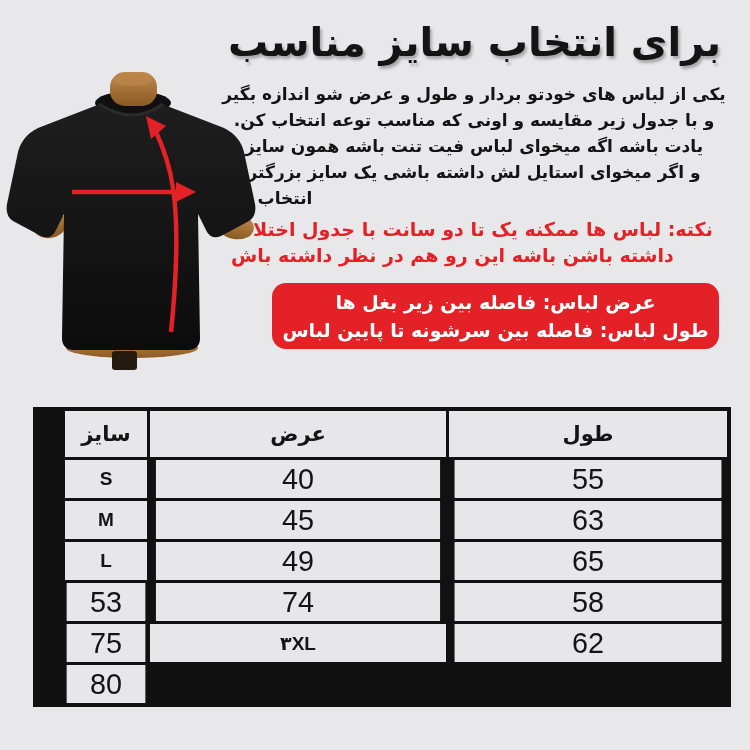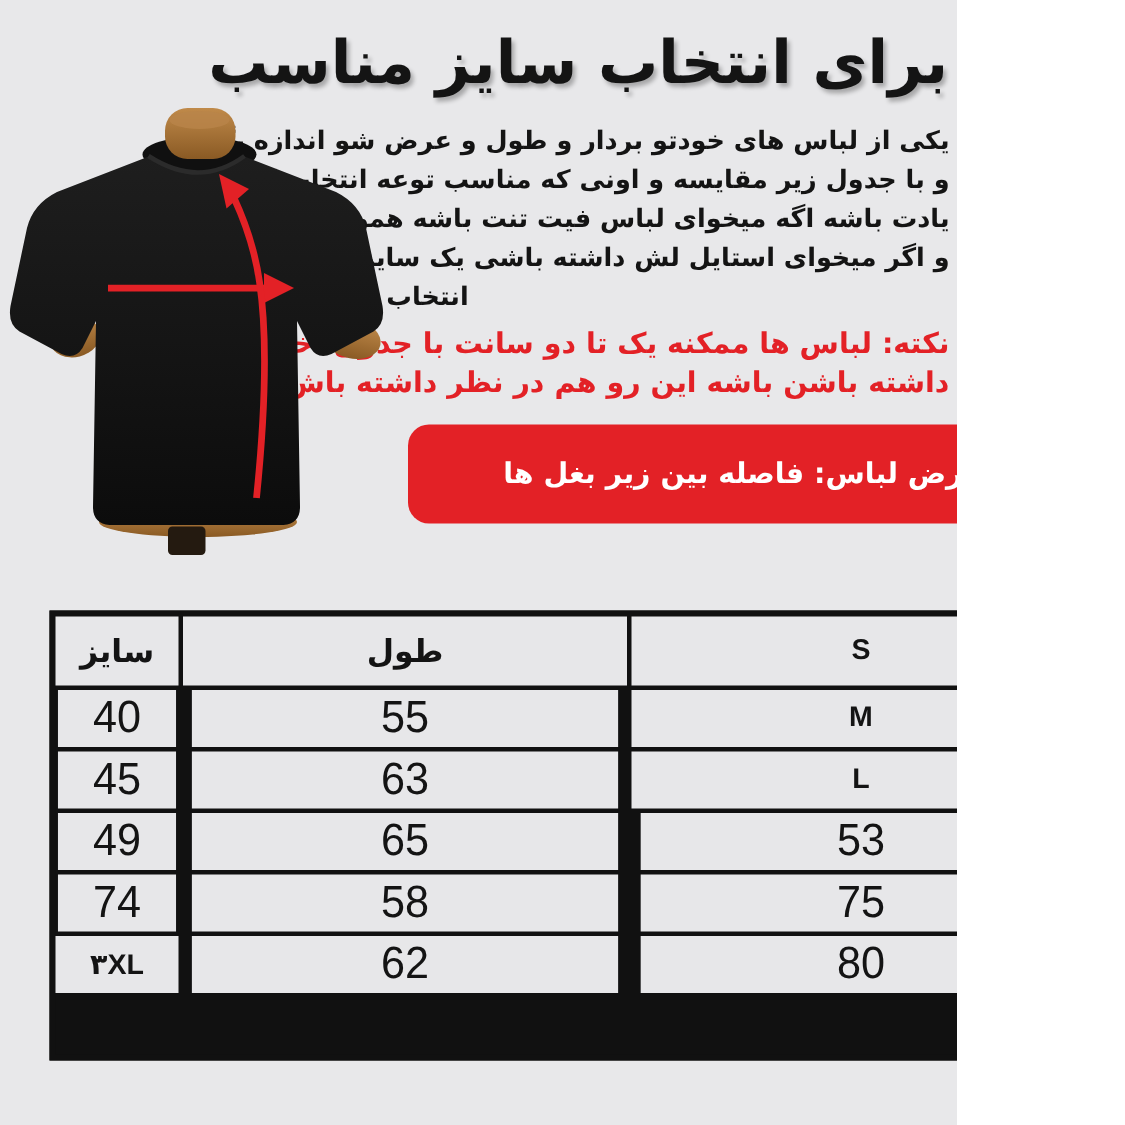--- a/index.html
+++ b/index.html
@@ -1,17 +1,17 @@
 <!DOCTYPE html>
 <html lang="fa"><head>
 <meta charset="utf-8">
 <style>
   html,body{margin:0;padding:0;}
   .canvas{
-    position:relative;width:638px;height:750px;overflow:hidden;
+    position:relative;width:750px;height:750px;overflow:hidden;
     background:#e8e8ea;
     font-family:"DejaVu Sans",sans-serif;
     color:#141414;
   }
   
   .page-title{
     position:absolute;left:205px;right:6px;top:12px;height:60px;
     direction:rtl;text-align:center;
     font-size:40px;font-weight:bold;line-height:60px;
     text-shadow:2px 3px 3px rgba(0,0,0,0.28);
@@ -37,21 +37,21 @@
     direction:rtl;text-align:center;
     font-size:19px;font-weight:bold;line-height:28px;border-radius:14px;
   }
   .def-line{white-space:nowrap;}
   
   .size-table{
     position:absolute;left:33px;top:407px;width:698px;height:300px;
     display:grid;
     grid-template-columns:82px 296px 1fr;
     grid-template-rows:46px repeat(6,1fr);
-    gap:3px;background:#111;border:4px solid #111;box-sizing:border-box;
+    gap:3px;background:#111;border:4px solid #111;box-sizing:border-box;padding-left:28px;
   }
   .cell{
     background:#e7e7e9;display:flex;align-items:center;justify-content:center;
   }
   .cell.head{font-size:21px;font-weight:bold;direction:rtl;}
   .cell.size-label{font-family:"Liberation Sans","DejaVu Sans",sans-serif;font-size:19px;font-weight:bold;}
   .cell.num{font-family:"Liberation Sans",sans-serif;font-size:30px;font-weight:normal;transform:scaleX(.96);}
   
   .shirt-figure{position:absolute;left:0;top:68px;width:262px;height:306px;}
 </style>
@@ -70,20 +70,21 @@
     <div class="instr-line last">انتخاب کن.</div>
   </div>
 
   <div class="note">
     <div class="note-line">نکته: لباس ها ممکنه یک تا دو سانت با جدول اختلاف</div>
     <div class="note-line">داشته باشن باشه این رو هم در نظر داشته باش</div>
   </div>
 
   <div class="defs-box">
     <div class="def-line">عرض لباس: فاصله بین زیر بغل ها</div>
+    <div class="def-line">طول لباس: فاصله بین سرشونه تا پایین لباس</div>
   </div>
 
   <svg class="shirt-figure" viewBox="0 0 262 306" xmlns="http://www.w3.org/2000/svg">
     <defs>
       <linearGradient id="brown" x1="0" y1="0" x2="0" y2="1">
         <stop offset="0" stop-color="#c08a4a"></stop>
         <stop offset="1" stop-color="#8a5a24"></stop>
       </linearGradient>
       <linearGradient id="shirt" x1="0" y1="0" x2="0" y2="1">
         <stop offset="0" stop-color="#1e1e1e"></stop>
@@ -126,20 +127,21 @@
     </g>
 
     <g>
       <path d="M 171,264 C 176,215 179,160 173,120 Q 169,92 156,64" stroke="#e32126" stroke-width="4.5" fill="none"></path>
       <polygon points="146,48 166,58 151,71" fill="#e32126"></polygon>
     </g>
   </svg>
 
   <div class="size-table">
     <div class="cell head">سایز</div>
+    <div class="cell head">عرض</div>
     <div class="cell head">طول</div>
 
     <div class="cell size-label">S</div>
     <div class="cell num">40</div>
     <div class="cell num">55</div>
 
     <div class="cell size-label">M</div>
     <div class="cell num">45</div>
     <div class="cell num">63</div>
 

